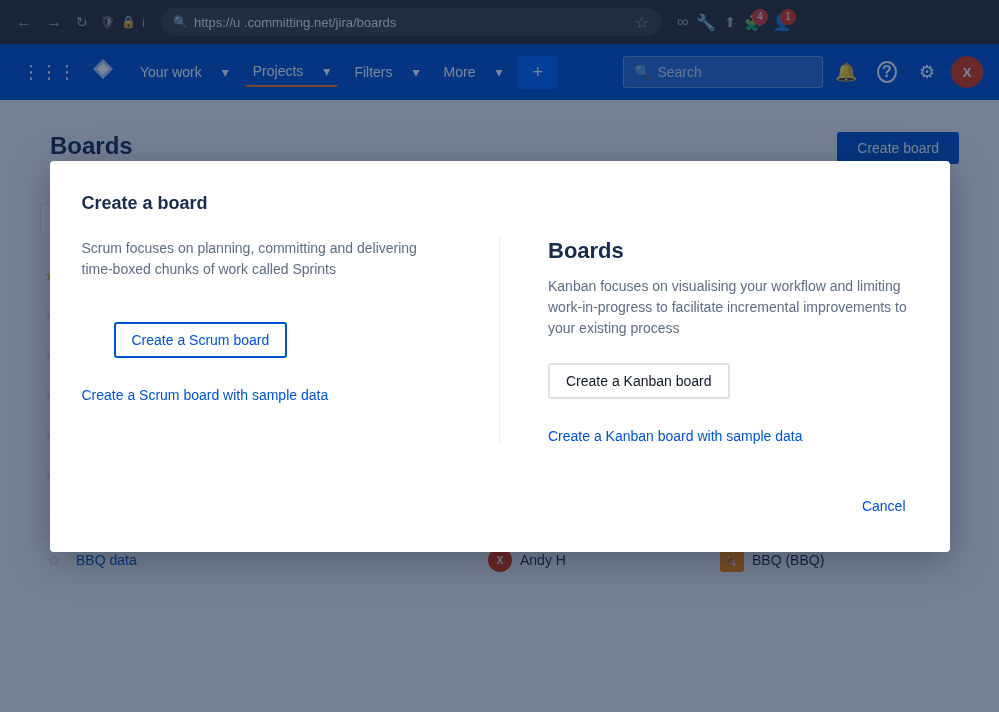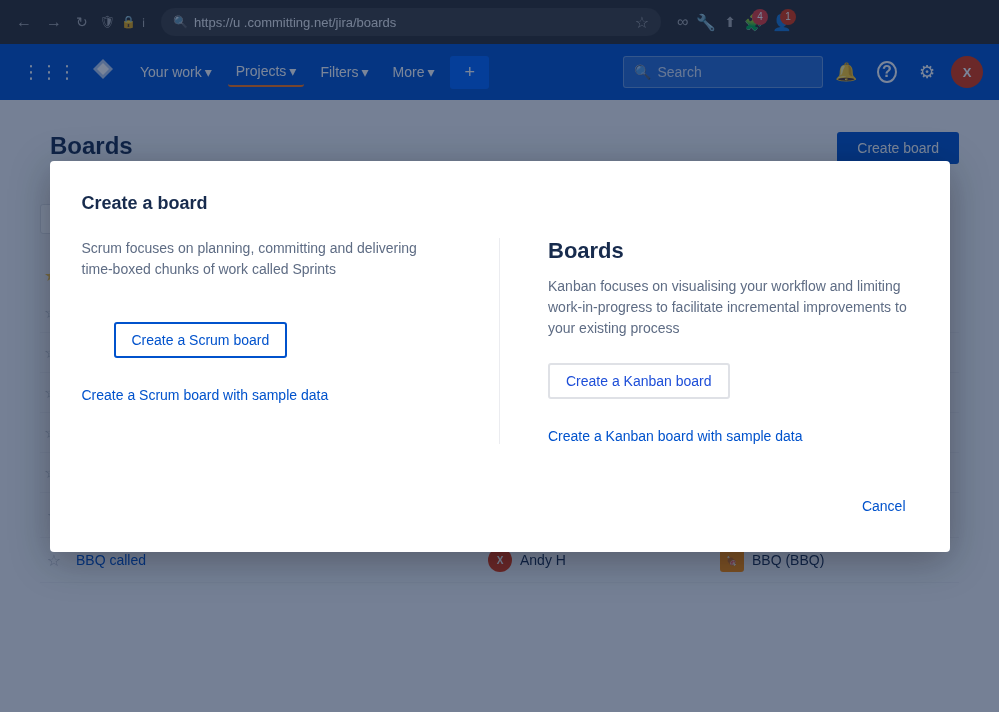--- a/index.html
+++ b/index.html
@@ -88,21 +88,21 @@
       cursor: pointer;
     }
     .nav-item {
       color: white;
       font-size: 14px;
       padding: 6px 8px;
       cursor: pointer;
       border-radius: 3px;
       display: flex;
       align-items: center;
-      gap: 3px;
+      gap: 20px;
       white-space: nowrap;
     }
     .projects-nav {
       border-bottom: 2px solid #f97316;
     }
     .nav-spacer { flex: 1; }
     .search-box {
       background: rgba(255,255,255,0.15);
       border: 1px solid rgba(255,255,255,0.3);
       border-radius: 3px;
@@ -346,21 +346,21 @@
       margin-bottom: 24px;
       min-height: 60px;
     }
     .option-btn {
       background: white;
       border: 2px solid #dfe1e6;
       border-radius: 3px;
       padding: 8px 16px;
       font-size: 14px;
       font-weight: 500;
-      color: #1d4ed8;
+      color: #0f172a;
       cursor: pointer;
       display: inline-block;
       margin-bottom: 12px;
     }
     .option-btn.primary {
       border-color: #0052cc;
       color: #0052cc;
       margin-left: 32px;
     }
     .option-link {
@@ -527,21 +527,21 @@
               <text x="11" y="15" text-anchor="middle" fill="white" font-size="11" font-weight="bold">A</text>
             </svg>
           </span>
         </div>
         <span class="project-name">APRIL TEAM (AT)</span>
       </div>
     </div>
 
     <div class="board-row">
       <span class="star-icon">☆</span>
-      <a class="board-name">BBQ called</a>
+      <a class="board-name">BBQ data</a>
       <div class="board-member">
         <div class="member-avatar">
           <span>X</span>
         </div>
         <span class="member-name">Andy H</span>
       </div>
       <div class="board-project">
         <div class="project-icon" style="background:#ff8b00;">
           <svg width="22" height="22" viewBox="0 0 22 22">
             <rect width="22" height="22" rx="3" fill="#ff8b00"></rect>

